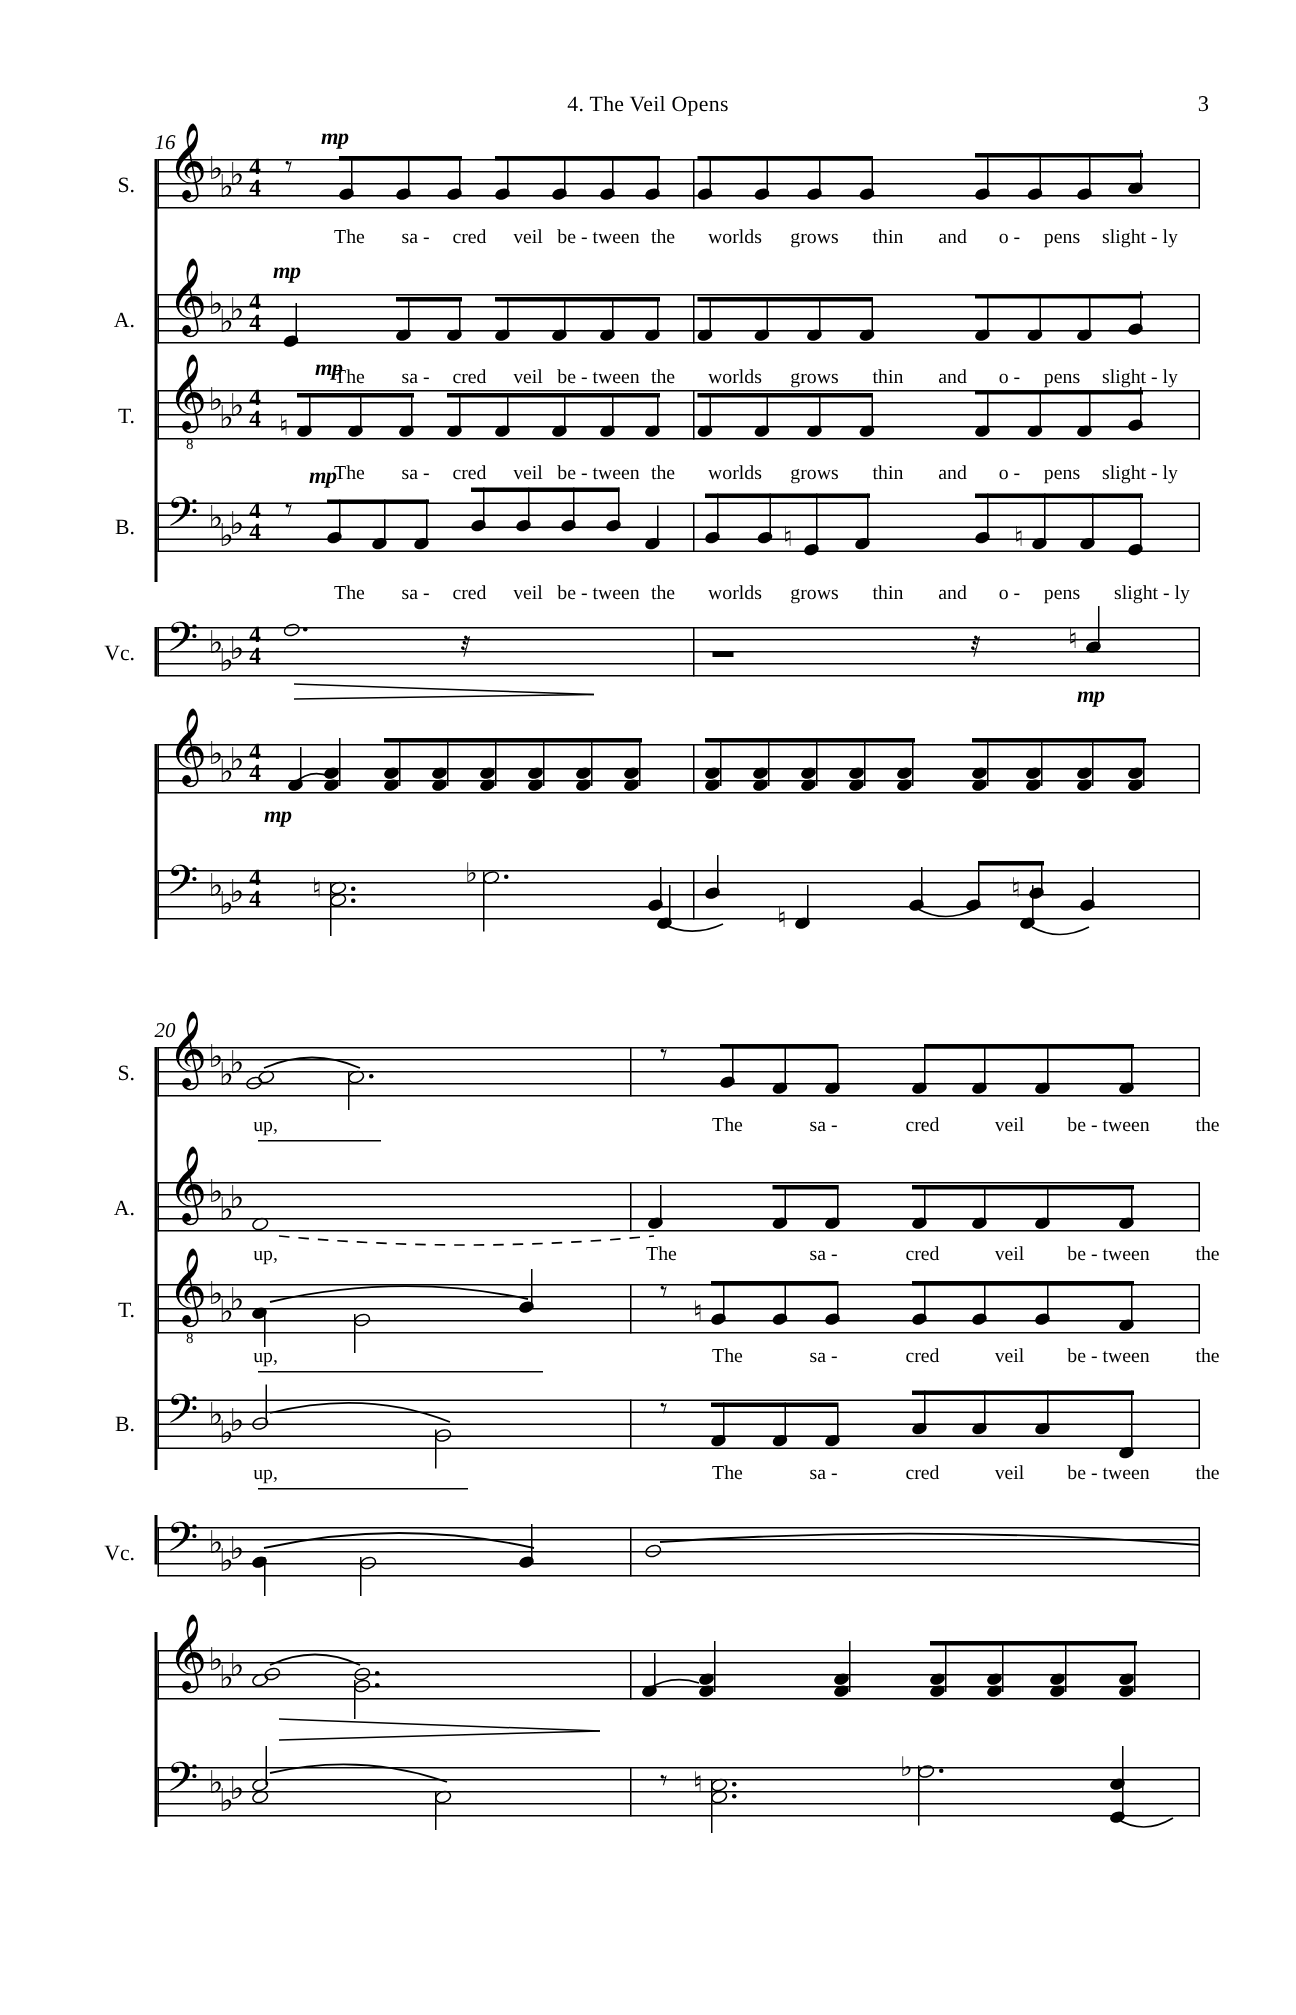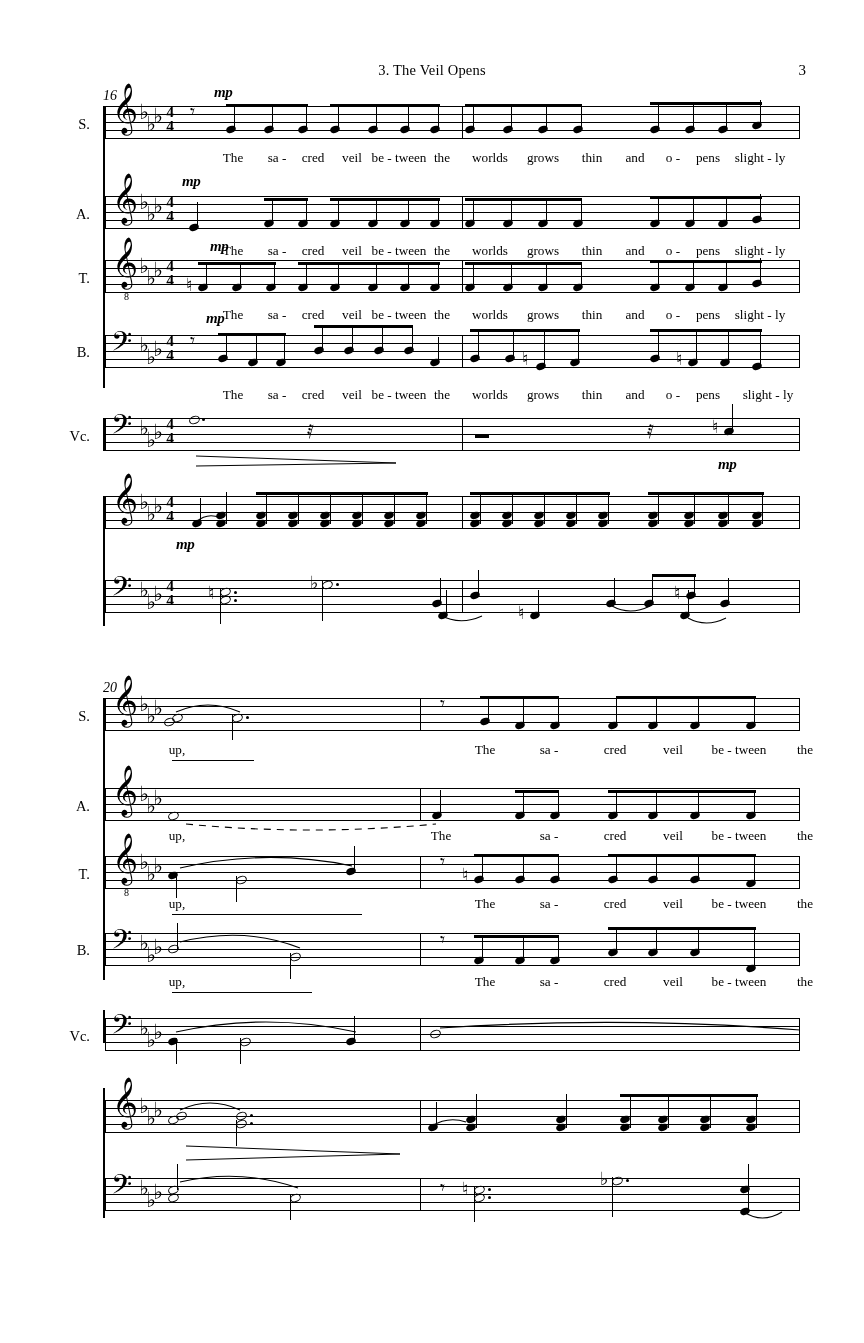--- a/index.html
+++ b/index.html
@@ -207,21 +207,21 @@
     top: 0;
     width: 864px;
     height: 100%;
     pointer-events: none;
   }
 </style>
 </head>
 <body>
 
 <div class="page-header">
-  <div class="header-title">3. The Veil Opens</div>
+  <div class="header-title">4. The Veil Opens</div>
   <div class="page-number">3</div>
 </div>
 
 <div class="system" id="system-1">
 
   <div class="measure-number" style="left:103px; top:0px;">16</div>
 
   <div class="system-barline" style="left:103px; top:18px; width:2.4px; height:282px;"></div>
   <div class="system-barline" style="left:103px; top:408px; width:2.4px; height:130px;"></div>
   <div class="system-barline" style="left:103px; top:330px; width:1.5px; height:33px;"></div>

